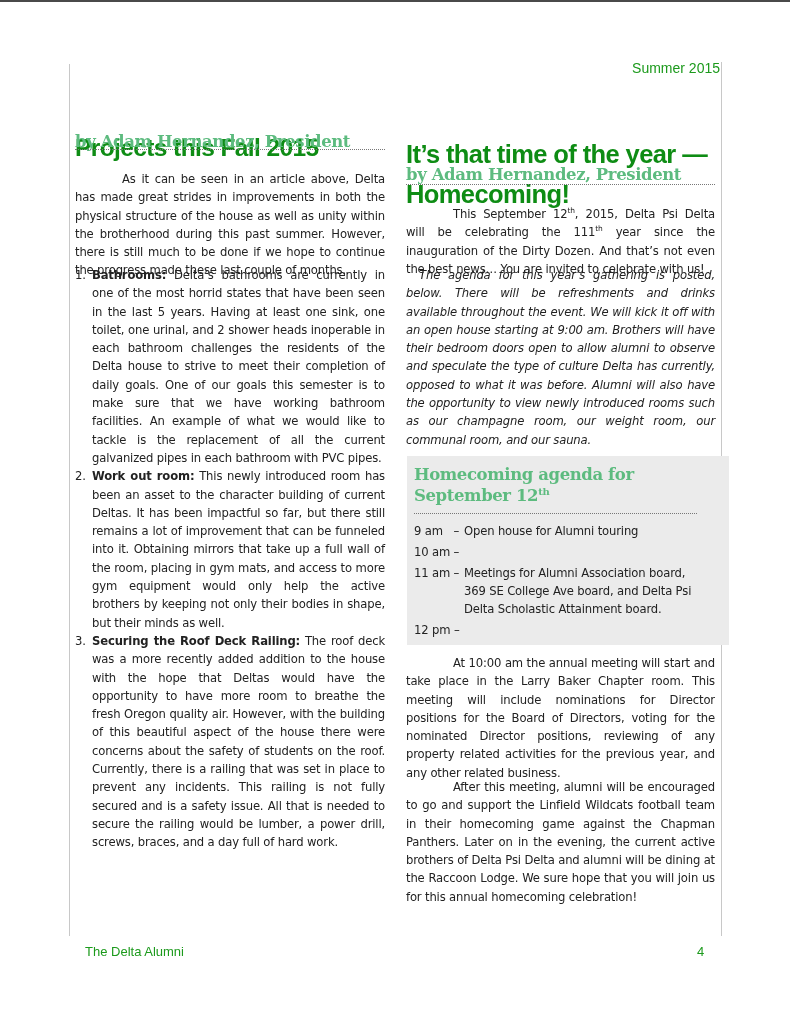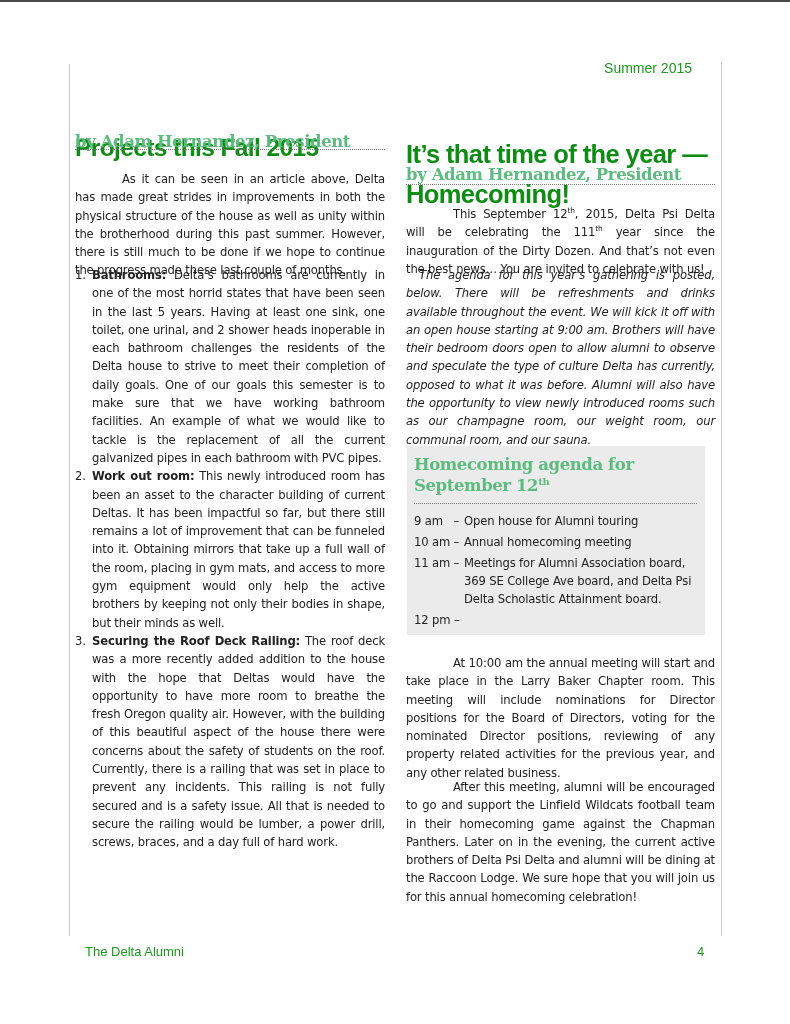--- a/index.html
+++ b/index.html
@@ -5,21 +5,21 @@
   html, body { margin: 0; padding: 0; }
   body {
     width: 790px; height: 1024px; background: #ffffff; position: relative; overflow: hidden;
     font-family: "DejaVu Sans", sans-serif; color: #222;
   }
   .topbar { position: absolute; left: 0; top: 0; width: 790px; height: 2px; background: #4a4a4a; }
   .vline { position: absolute; width: 1px; background: #c8c8c8; }
   .vline.left { left: 69px; top: 64px; height: 872px; }
   .vline.right { left: 721px; top: 62px; height: 874px; }
 
-  .issue { position: absolute; right: 98px; top: 60px; font-family: "Liberation Sans", sans-serif;
+  .issue { position: absolute; right: 70px; top: 60px; font-family: "Liberation Sans", sans-serif;
     font-size: 14px; color: #1c9a1c; }
 
   .col { position: absolute; top: 0; }
   .col.left { left: 75px; width: 310px; }
   .col.right { left: 406px; width: 309px; }
 
   .h1 { font-family: Liberation Sans, sans-serif; font-weight: bold; color: #0e8c14; letter-spacing: -0.6px; margin-top: 48px; }
   .col.left .h1 { position: absolute; top: 86px; font-size: 24.5px; white-space: nowrap; }
   .col.right .h1 { position: absolute; top: 86px; font-size: 25.5px; line-height: 40px; width: 320px; }
   .byline { font-family: "DejaVu Serif", serif; font-weight: bold; color: #5dbb7f; font-size: 16.5px; letter-spacing: -0.4px; white-space: nowrap; margin-top: 12px; }
@@ -36,21 +36,21 @@
   .indent-small { text-indent: 13px; }
   ol.projects { position: absolute; top: 266px; left: 0; width: 310px; margin: 0; padding: 0; list-style: none; }
   ol.projects li { position: relative; padding-left: 17px; font-family: "DejaVu Sans", sans-serif; font-size: 11.6px;
     line-height: 18.3px; text-align: justify; letter-spacing: -0.15px; }
   ol.projects li .num { position: absolute; left: 0; top: 0; }
   ol.projects li b { font-weight: bold; }
 
   .col.right .body.p1 { position: absolute; top: 192px; left: 0; width: 309px; }
   .col.right .body.p2 { position: absolute; top: 253px; left: 0; width: 309px; font-style: italic; }
 
-  .agenda { position: absolute; left: 1px; top: 446px; width: 298px; height: 189px; background: #ebebeb; }
+  .agenda { position: absolute; left: 1px; top: 456px; width: 322px; height: 189px; background: #ebebeb; }
   .agenda .ah { position: absolute; left: 7px; top: 8px; font-family: "DejaVu Serif", serif; font-weight: bold;
     color: #5dbb7f; font-size: 16.5px; line-height: 21px; letter-spacing: -0.4px; }
   .agenda .ah sup { font-size: 10px; }
   .agenda .adots { position: absolute; left: 7px; top: 57px; width: 283px; border-top: 1.2px dotted #777; }
   .agenda .rows { position: absolute; left: 7px; top: 66px; width: 290px; }
   .arow { display: flex; font-family: "DejaVu Sans", sans-serif; font-size: 11.6px; line-height: 18px; color: #222;
     margin-bottom: 3px; letter-spacing: -0.15px; }
   .arow .t { width: 50px; flex: none; white-space: pre; }
   .arow .d { flex: 1; }
 
@@ -98,21 +98,20 @@
   <div class="agenda">
     <div class="ah"><span>Homecoming agenda for</span><br><span>September 12</span><sup>th</sup></div>
     <div class="adots"></div>
     <div class="rows">
       <div class="arow">
           <span class="t">9 am   –</span>
           <span class="d">Open house for Alumni touring</span>
         </div>
       <div class="arow">
           <span class="t">10 am –</span>
-          <span class="d">Annual homecoming meeting</span>
         </div>
       <div class="arow">
           <span class="t">11 am –</span>
           <span class="d">Meetings for Alumni Association board, 369 SE College Ave board, and Delta Psi Delta Scholastic Attainment board.</span>
         </div>
       <div class="arow">
           <span class="t">12 pm –</span>
         </div>
     </div>
   </div>

